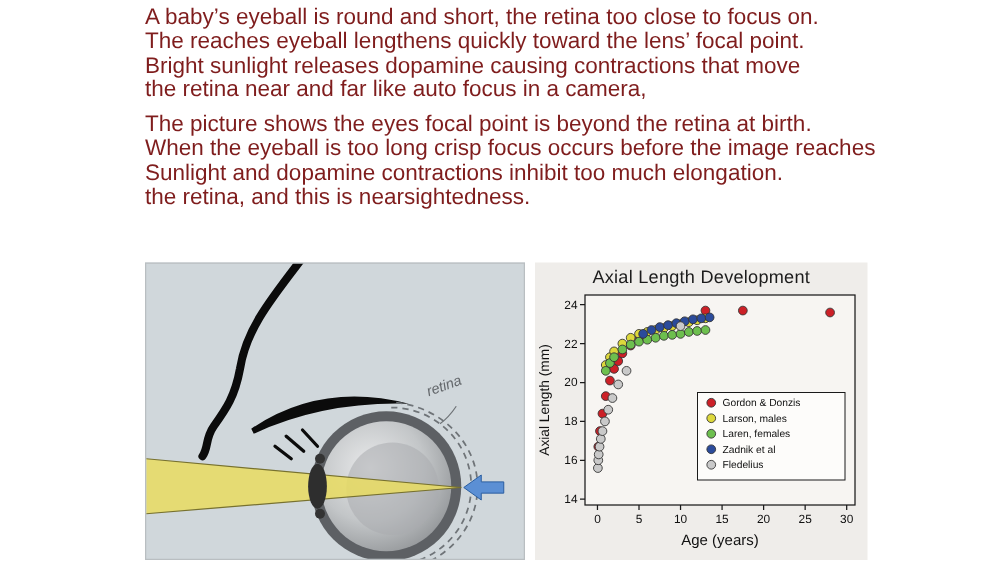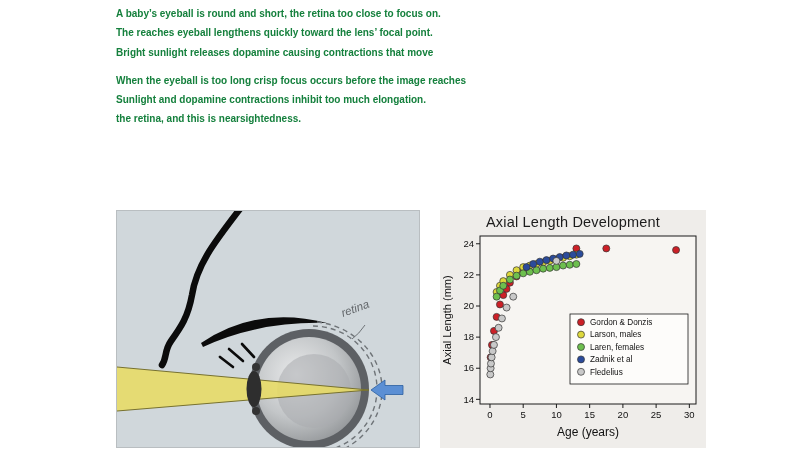--- a/index.html
+++ b/index.html
@@ -1,45 +1,47 @@
 <!DOCTYPE html>
 <html><head>
 <meta charset="utf-8">
 <style>
   html,body{margin:0;padding:0;background:#ffffff;}
   body{width:799px;height:450px;font-family:"Liberation Sans",sans-serif;}
   .page{position:relative;width:799px;height:450px;background:#fff;overflow:hidden;}
 
-  .text-block{position:absolute;left:116px;top:4px;font-weight:bold;
-    font-size:10px;line-height:19.3px;color:#15803d;}
+  .text-block{position:absolute;left:116px;top:4px;font-weight:normal;
+    font-size:18px;line-height:19.3px;color:#7f1d1d;}
   .para{margin:0 0 9px 0;}
   .line{display:block;white-space:nowrap;}
 
   .eye-panel{position:absolute;left:116px;top:210px;width:304px;height:238px;
     border:1px solid #b9bec1;box-sizing:border-box;background:#d0d7db;}
   .eye-panel svg{display:block;}
 
   .chart-panel{position:absolute;left:428px;top:210px;width:266px;height:238px;
-    background:#efedea;box-sizing:border-box;margin-left:12px;}
+    background:#efedea;box-sizing:border-box;}
   .chart-title{font-size:14.5px;color:#1c1c1c;text-align:center;padding-top:4px;
     font-weight:normal;letter-spacing:.2px;}
   svg text{font-family:"Liberation Sans",sans-serif;}
 </style>
 </head>
 <body>
 
 <div class="page">
 
   <div class="text-block">
     <p class="para">
       <span class="line">A baby’s eyeball is round and short, the retina too close to focus on.</span>
       <span class="line">The reaches eyeball lengthens quickly toward the lens’ focal point.</span>
       <span class="line">Bright sunlight releases dopamine causing contractions that move</span>
+      <span class="line">the retina near and far like auto focus in a camera,</span>
     </p>
     <p class="para">
+      <span class="line">The picture shows the eyes focal point is beyond the retina at birth.</span>
       <span class="line">When the eyeball is too long crisp focus occurs before the image reaches</span>
       <span class="line">Sunlight and dopamine contractions inhibit too much elongation.</span>
       <span class="line">the retina, and this is nearsightedness.</span>
     </p>
   </div>
 
   <div class="eye-panel">
     <svg width="302" height="236" viewBox="0 0 302 236">
       <defs>
         <radialGradient id="eyeGrad" cx="38%" cy="36%" r="75%">

